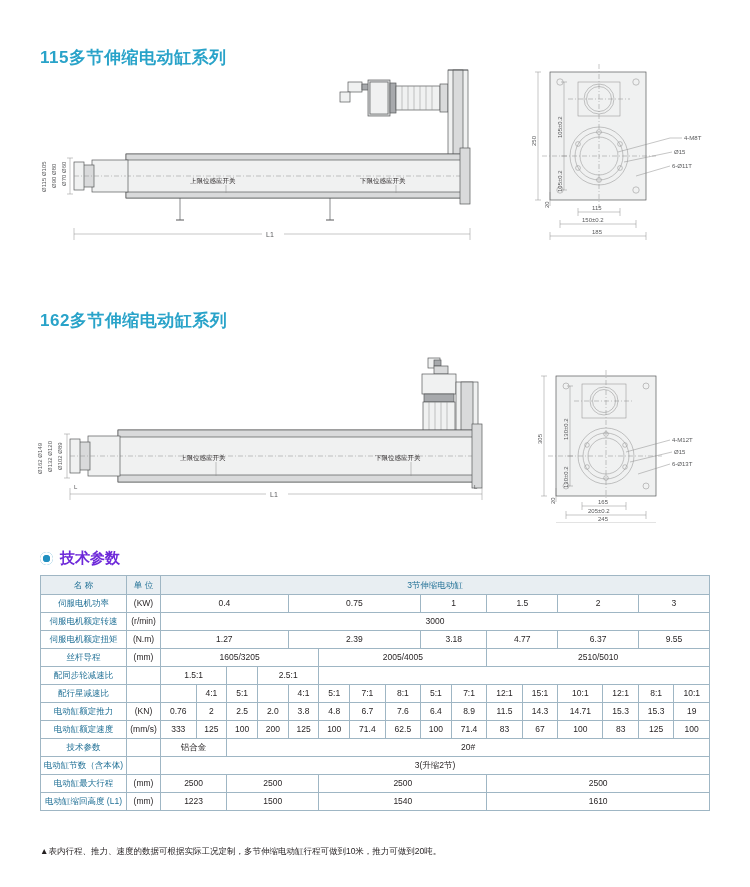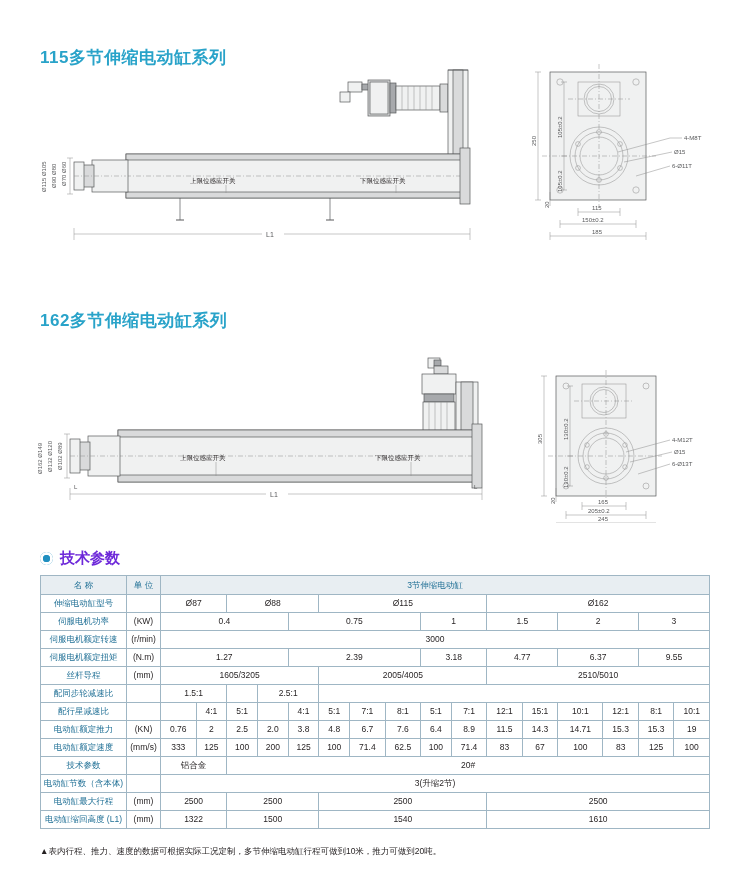--- a/index.html
+++ b/index.html
@@ -354,28 +354,20 @@
   </div>
 
   <table class="specs">
     <tbody>
       <tr class="hdr">
         <td class="lbl-col">名 称</td>
         <td class="unit-col">单 位</td>
         <td colspan="16">3节伸缩电动缸</td>
       </tr>
 
-      <tr>
-        <td class="lbl-col">伸缩电动缸型号</td>
-        <td class="unit-col"></td>
-        <td colspan="2">Ø87</td>
-        <td colspan="3">Ø88</td>
-        <td colspan="5">Ø115</td>
-        <td colspan="6">Ø162</td>
-      </tr>
 
       <tr>
         <td class="lbl-col">伺服电机功率</td>
         <td class="unit-col">(KW)</td>
         <td colspan="4">0.4</td>
         <td colspan="4">0.75</td>
         <td colspan="2">1</td>
         <td colspan="2">1.5</td>
         <td colspan="2">2</td>
         <td colspan="2">3</td>
@@ -496,21 +488,21 @@
         <td class="unit-col">(mm)</td>
         <td colspan="2">2500</td>
         <td colspan="3">2500</td>
         <td colspan="5">2500</td>
         <td colspan="6">2500</td>
       </tr>
 
       <tr>
         <td class="lbl-col">电动缸缩回高度 (L1)</td>
         <td class="unit-col">(mm)</td>
-        <td colspan="2">1322</td>
+        <td colspan="2">1223</td>
         <td colspan="3">1500</td>
         <td colspan="5">1540</td>
         <td colspan="6">1610</td>
       </tr>
     </tbody>
   </table>
 
   <div class="footnote">▲表内行程、推力、速度的数据可根据实际工况定制，多节伸缩电动缸行程可做到10米，推力可做到20吨。</div>
 
 </div>

